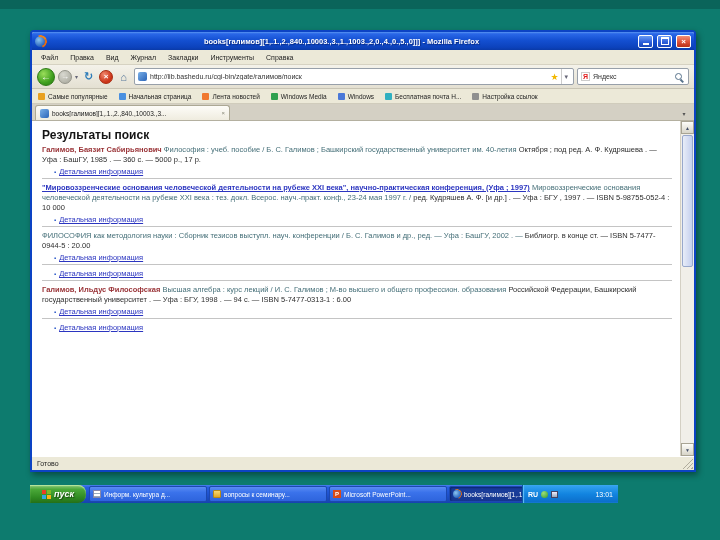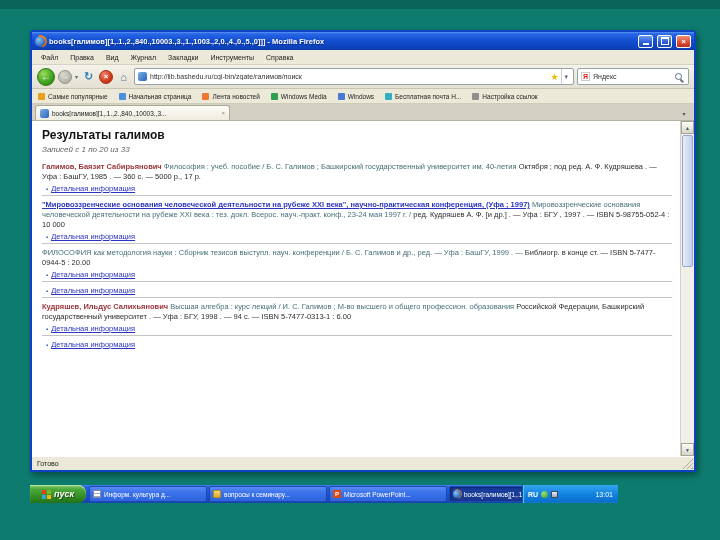--- a/index.html
+++ b/index.html
@@ -8,21 +8,21 @@
   body::before { content:""; position:absolute; left:0; top:0; width:720px; height:9px; background:rgba(0,0,0,.18); }
 
   
   .window { position:absolute; left:30px; top:30px; width:666px; height:442px;
     display:flex; flex-direction:column; background:#ece9d8;
     border:2px solid #0c43c4; border-radius:4px 4px 0 0;
     box-shadow:2px 3px 6px rgba(0,0,0,.4); }
 
   .titlebar { flex:0 0 18px; display:flex; align-items:center; gap:3px; padding:0 3px;
     border-radius:2px 2px 0 0;
-    background:linear-gradient(180deg,#5a96f2 0%,#2a67e8 10%,#1450d2 45%,#0c42bc 85%,#0a3aa8 100%); }
+    background:linear-gradient(180deg,#5a96f2 0%,#2a67e8 10%,#1450d2 45%,#0c42bc 85%,#0a3aa8 100%);text-align:center; }
   .ff-logo { width:11px; height:11px; border-radius:50%; position:relative; flex:0 0 11px;
     background:radial-gradient(circle at 35% 35%,#8ac4f0,#2a66c0 65%,#1a4a96); }
   .ff-logo::after { content:""; position:absolute; inset:-1px; border-radius:50%;
     border:2px solid transparent; border-top-color:#f08018; border-right-color:#e86a10; transform:rotate(25deg); }
   .title-text { flex:1; color:#fff; font-weight:bold; font-size:7.5px; white-space:nowrap; overflow:hidden;
     text-shadow:1px 1px 1px #0a2a80; }
   .winbtn { width:15px; height:13px; border-radius:2px; border:1px solid #fff; margin-left:1px;
     display:flex; align-items:center; justify-content:center; color:#fff; font-size:7px; font-weight:bold;
     background:linear-gradient(180deg,#6a9af4,#2a5cd8 60%,#1c48b8); }
   .winbtn.min::after { content:""; width:6px; height:2px; background:#fff; margin-top:6px; }
@@ -95,21 +95,21 @@
   .sb-thumb { position:absolute; left:1px; top:14px; width:11px; height:132px; border-radius:2px;
     background:linear-gradient(90deg,#e8edf8,#c4cfee); border:1px solid #98a8cc; }
 
   .pagebody h1 { font-size:12px; font-weight:bold; color:#141414; margin:2px 0 3px; }
   .subtitle { font-size:8px; font-style:italic; color:#5e5e5e; margin-bottom:8px; }
   .rec-text { font-size:7.5px; line-height:10px; }
   .author { color:#9a3438; font-weight:bold; }
   .rec-link-title { color:#2b35c0; font-weight:bold; text-decoration:underline; }
   .lead { color:#456f78; }
   .tail { color:#2e2e2e; }
-  .detail-row { margin:2px 4px 2px; font-size:7.5px; display:flex; align-items:center; gap:3px; }
+  .detail-row { margin:2px 12px 2px; font-size:7.5px; display:flex; align-items:center; gap:3px; }
   .detail-bullet { color:#2a58c8; font-size:6px; }
   .detail-link { color:#2b35c0; text-decoration:underline; }
   .rule { border-bottom:1px solid #c4c4c4; margin:2px 0 4px; }
 
   .statusbar { flex:0 0 14px; background:#ece9d8; border-top:1px solid #fff;
     display:flex; align-items:center; font-size:7px; color:#222; padding:0 5px; position:relative; }
   .grip { position:absolute; right:1px; bottom:1px; width:11px; height:11px;
     background:repeating-linear-gradient(135deg,transparent 0 2px,#b0ac9c 2px 3px);
     clip-path:polygon(100% 0,100% 100%,0 100%); }
 
@@ -222,22 +222,21 @@
     <div class="tab">
       <span class="favicon"></span>
       <span class="tab-label">books[галимов][1,.1.,2.,840.,10003.,3...</span>
       <span class="tab-close">×</span>
     </div>
     <span class="tab-list-btn">▾</span>
   </div>
 
   <div class="content">
     <div class="pagebody">
-      <h1>Результаты галимов</h1>
-      <div class="subtitle">Записей с 1 по 20 из 33</div>
+      <h1>Результаты поиск</h1>
 
       <div>
         <p class="rec-text">
           <span class="author">Галимов, Баязит Сабирьянович</span>
           <span class="lead">Философия : учеб. пособие / Б. С. Галимов ; Башкирский государственный университет им. 40-летия</span>
           <span class="tail">Октября ; под ред. А. Ф. Кудряшева . — Уфа : БашГУ, 1985 . — 360 с. — 5000 р., 17 р.</span>
         </p>
         <p class="detail-row">
           <span class="detail-bullet">▪</span>
           <a class="detail-link">Детальная информация</a>
@@ -253,41 +252,41 @@
         </p>
         <p class="detail-row">
           <span class="detail-bullet">▪</span>
           <a class="detail-link">Детальная информация</a>
         </p>
         <div class="rule"></div>
       </div>
 
       <div>
         <p class="rec-text">
-          <span class="lead">ФИЛОСОФИЯ как методология науки : Сборник тезисов выступл. науч. конференции / Б. С. Галимов и др., ред. — Уфа : БашГУ, 1999 . —</span>
+          <span class="lead">ФИЛОСОФИЯ как методология науки : Сборник тезисов выступл. науч. конференции / Б. С. Галимов и др., ред. — Уфа : БашГУ, 2002 . —</span>
           <span class="tail">Библиогр. в конце ст. — ISBN 5-7477-0944-5 : 20.00</span>
         </p>
         <p class="detail-row">
           <span class="detail-bullet">▪</span>
           <a class="detail-link">Детальная информация</a>
         </p>
         <div class="rule"></div>
       </div>
 
       <div>
         <p class="detail-row">
           <span class="detail-bullet">▪</span>
           <a class="detail-link">Детальная информация</a>
         </p>
         <div class="rule"></div>
       </div>
 
       <div>
         <p class="rec-text">
-          <span class="author">Кудряшев, Ильдус Салихьянович</span>
+          <span class="author">Галимов, Ильдус Философская</span>
           <span class="lead">Высшая алгебра : курс лекций / И. С. Галимов ; М-во высшего и общего профессион. образования</span>
           <span class="tail">Российской Федерации, Башкирский государственный университет . — Уфа : БГУ, 1998 . — 94 с. — ISBN 5-7477-0313-1 : 6.00</span>
         </p>
         <p class="detail-row">
           <span class="detail-bullet">▪</span>
           <a class="detail-link">Детальная информация</a>
         </p>
         <div class="rule"></div>
       </div>
 

